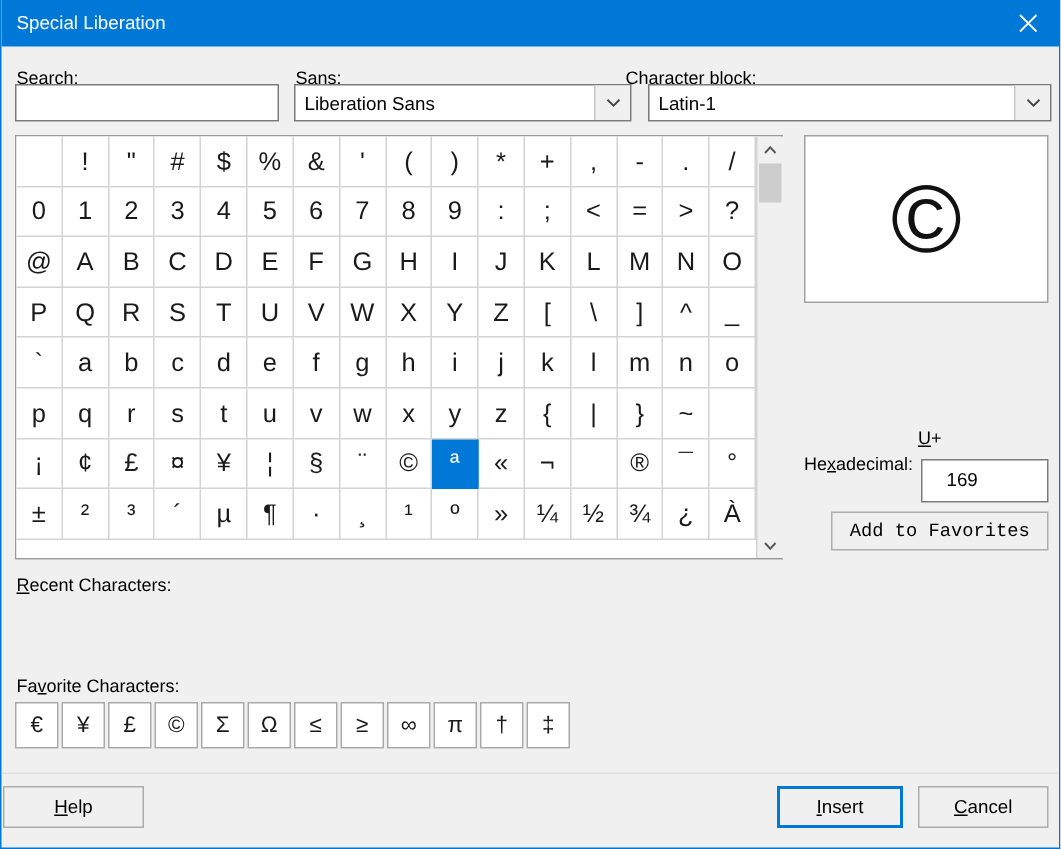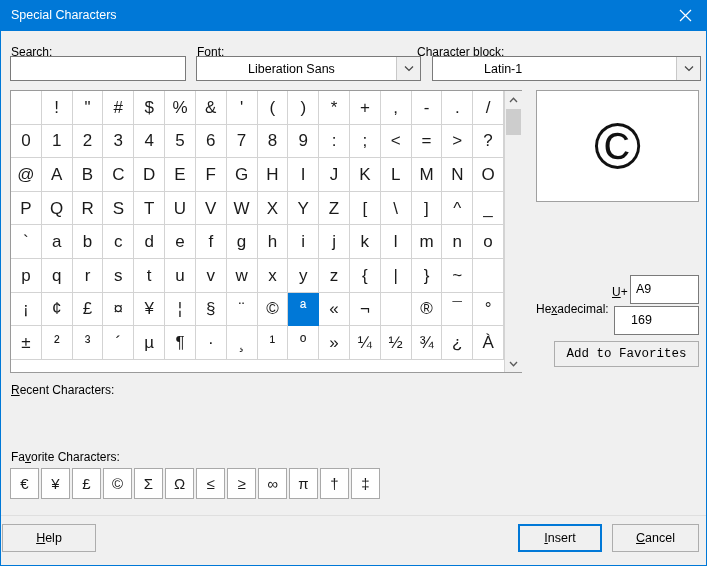--- a/index.html
+++ b/index.html
@@ -85,21 +85,20 @@
     display: flex;
     align-items: center;
   }
   .combo .combo-value {
     flex: 1 1 auto;
     padding-left: 6px;
     font-size: 12.5px;
     color: #000;
     white-space: nowrap;
     overflow: hidden;
-    margin-left: 45px;
   }
   .combo .combo-arrow {
     flex: 0 0 auto;
     width: 23px;
     height: 23px;
     background: #f0f0f0;
     border-left: 1px solid #c8c8c8;
     display: flex;
     align-items: center;
     justify-content: center;
@@ -258,32 +257,32 @@
     height: 1px;
     background: #dfdfdf;
   }
 </style>
 </head>
 <body>
 
 <div id="dialog">
 
   <div id="titlebar">
-    <div id="title-text">Special Characters</div>
+    <div id="title-text">Special Liberation</div>
     <div id="close-button">
       <svg width="13" height="13" viewBox="0 0 13 13">
         <path d="M1 1 L12 12 M12 1 L1 12" stroke="#ffffff" stroke-width="1.2" fill="none"></path>
       </svg>
     </div>
   </div>
 
   <div class="field-label" style="left:10px; top:45px;"><span class="ul">S</span>earch:</div>
   <div class="textbox" style="left:9px; top:56px; width:176px; height:25px;" title=""></div>
 
-  <div class="field-label" style="left:196px; top:45px;">Font:</div>
+  <div class="field-label" style="left:196px; top:45px;">Sans:</div>
   <div class="combo" style="left:195px; top:56px; width:225px;">
     <div class="combo-value">Liberation Sans</div>
     <div class="combo-arrow">
       <svg width="10" height="7" viewBox="0 0 10 7">
         <path d="M1 1.5 L5 5.5 L9 1.5" stroke="#444" stroke-width="1.2" fill="none"></path>
       </svg>
     </div>
   </div>
 
   <div class="field-label" style="left:416px; top:45px;">Character <span class="ul">b</span>lock:</div>
@@ -441,21 +440,20 @@
       </div>
     </div>
   </div>
 
   <div id="preview-box">
     <div id="preview-glyph">©</div>
   </div>
 
   <div class="field-label" style="left:535px; top:302px;">He<span class="ul">x</span>adecimal:</div>
   <div id="hex-prefix"><span class="ul">U</span>+</div>
-  <div class="textbox" style="left:629px; top:275px; width:69px; height:29px; line-height:27px;">A9</div>
 
   <div class="field-label" style="left:556px; top:316px;margin-top:32px;"><span class="ul">D</span>ecimal:</div>
   <div class="textbox" style="left:613px; top:306px; width:85px; height:29px; line-height:27px;padding-left:16px;">169</div>
 
   <div class="btn" style="left:553px; top:341px; width:145px; height:26px;font-family:Liberation Mono, monospace;">Add to Favorites</div>
 
   <div class="field-label" style="left:10px; top:383px;"><span class="ul">R</span>ecent Characters:</div>
   <div class="charbox-row" id="recent-row" style="left:9px; top:400px;"></div>
 
   <div class="field-label" style="left:10px; top:450px;">Fa<span class="ul">v</span>orite Characters:</div>

